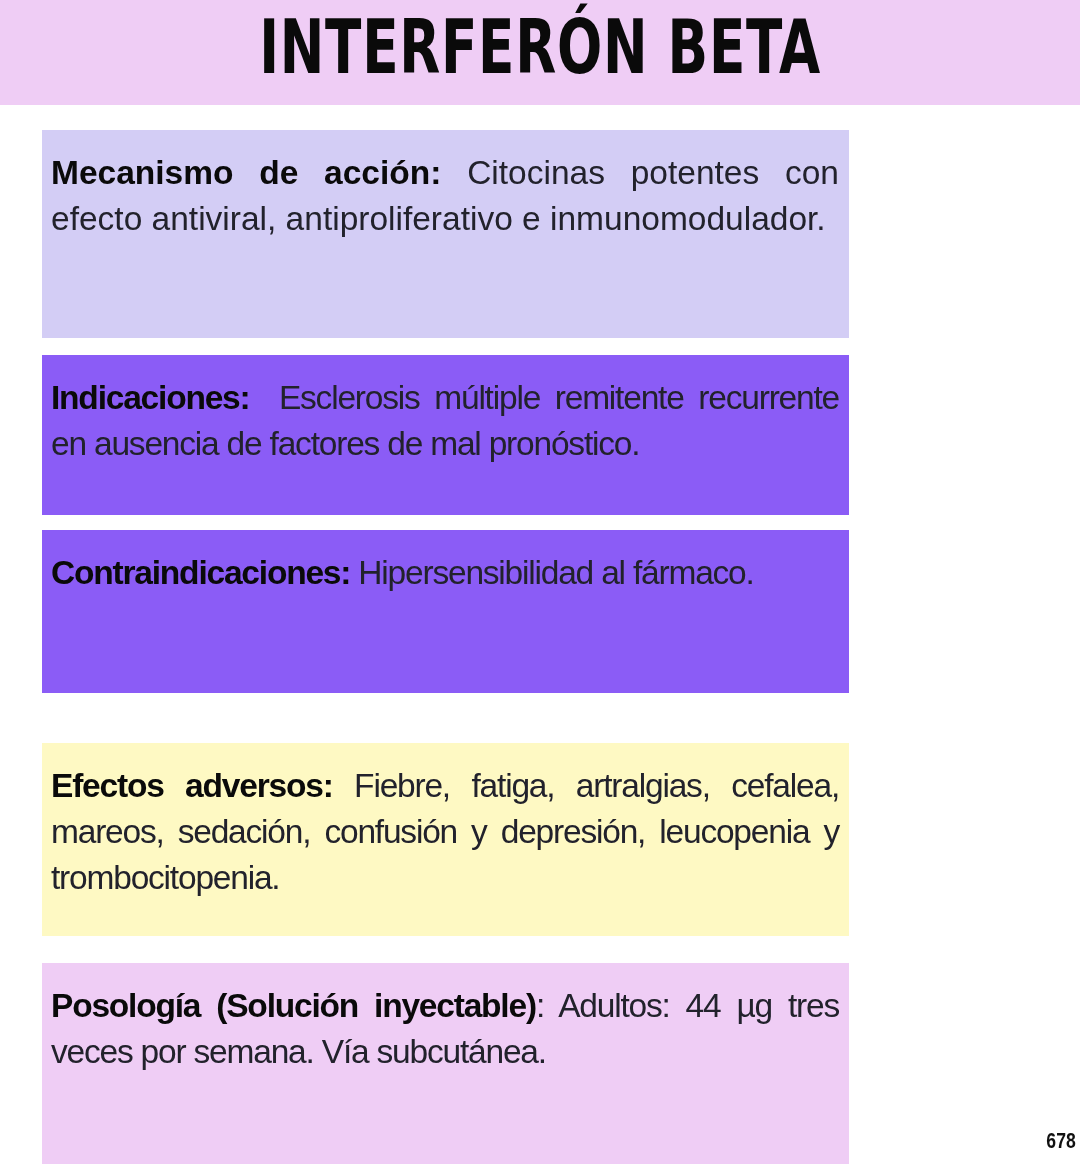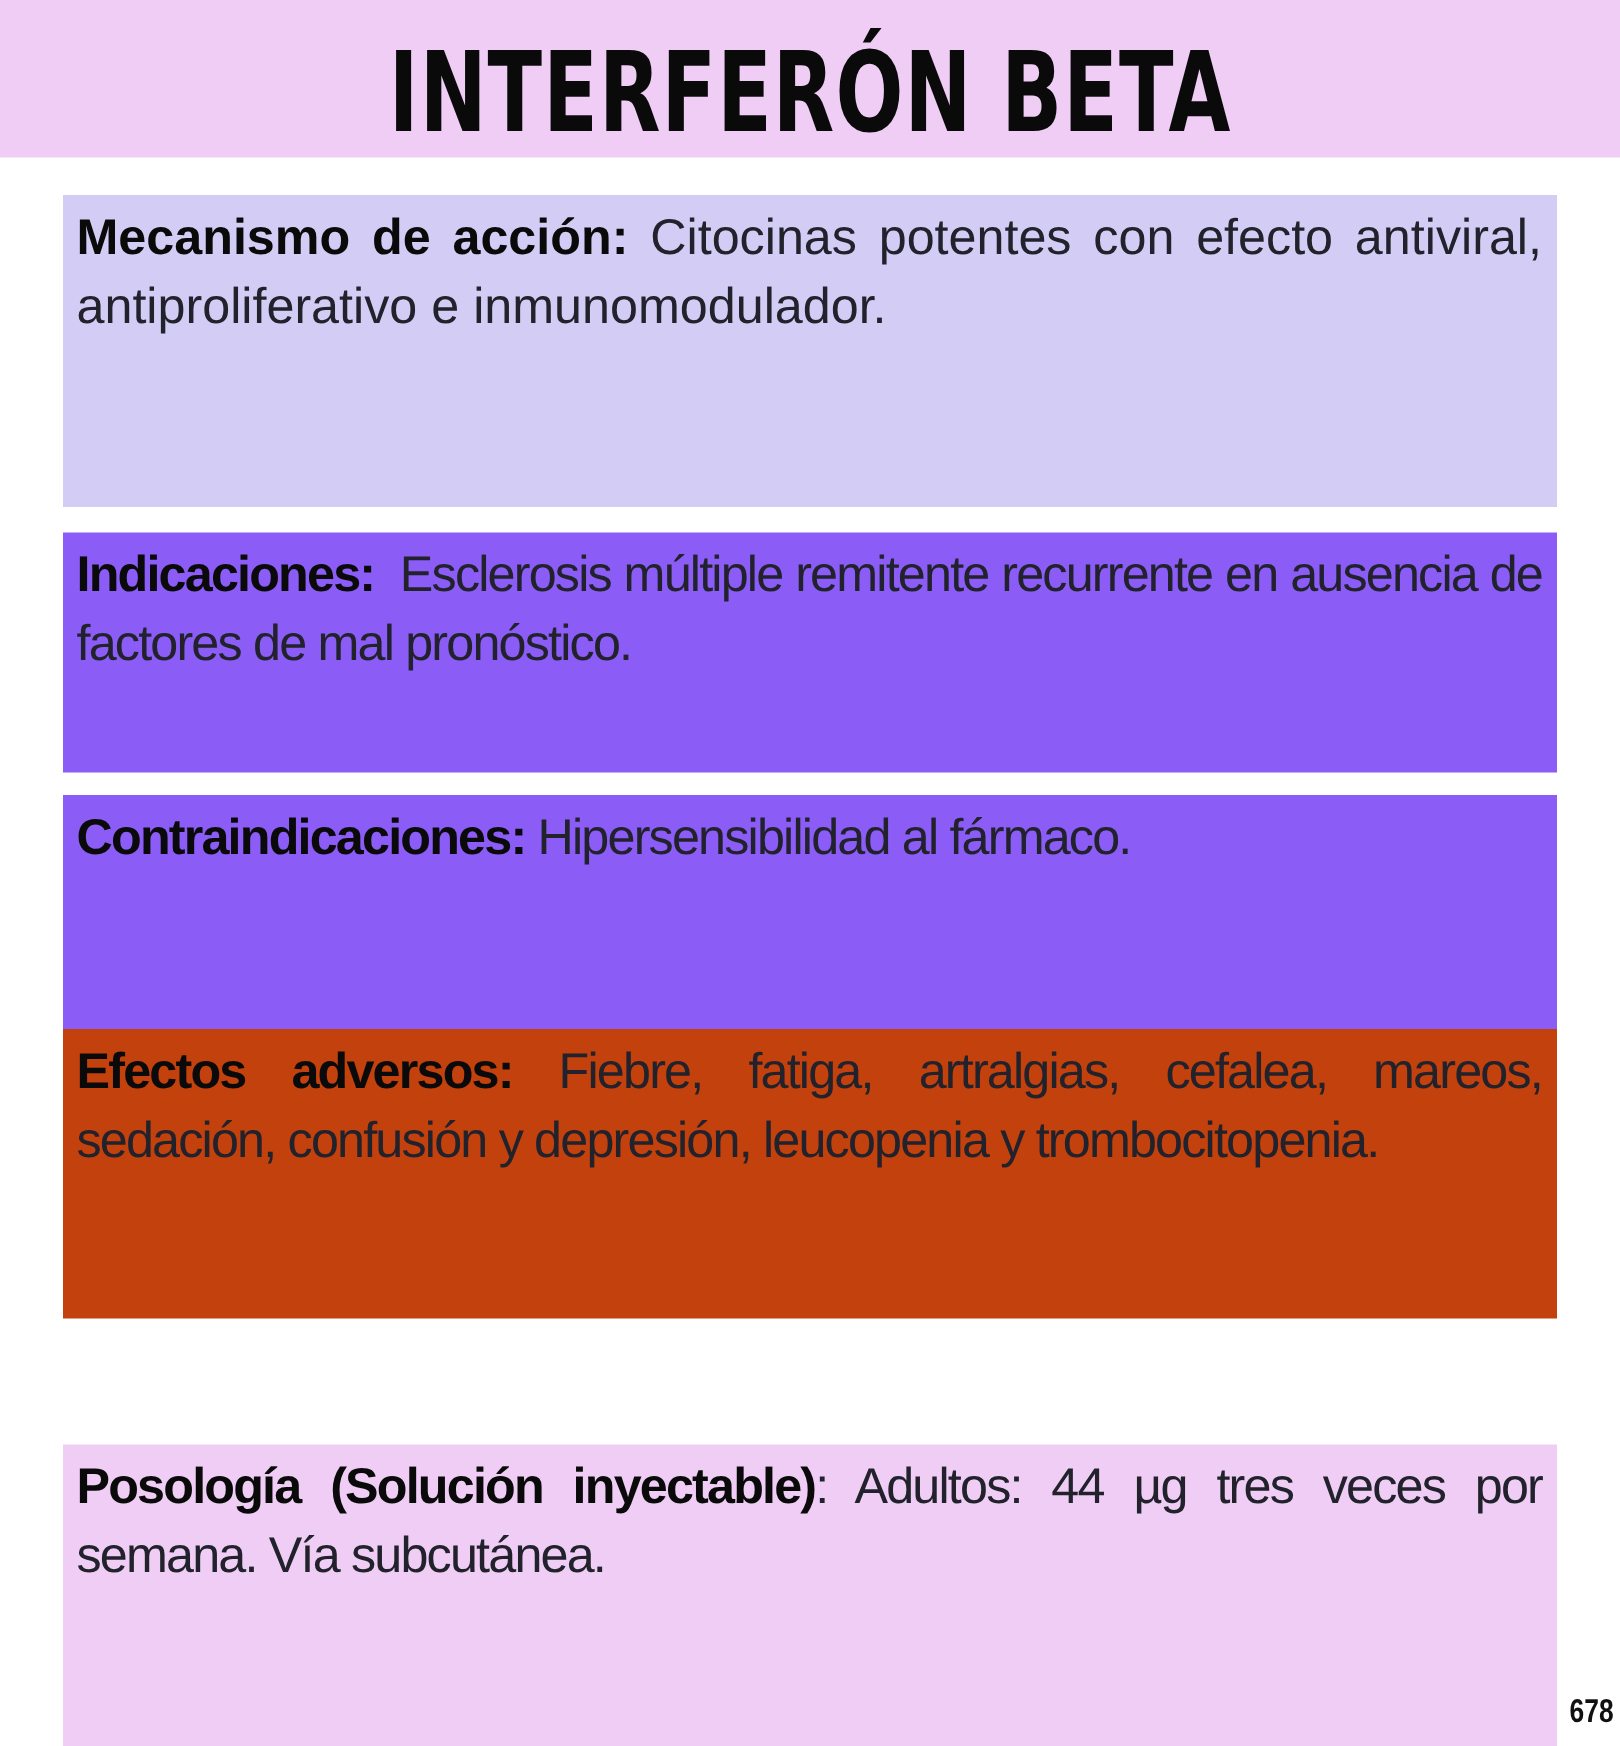--- a/index.html
+++ b/index.html
@@ -16,40 +16,40 @@
       color: #1c1c24;
     }
     .header {
       position: absolute;
       left: 0;
       top: 0;
       width: 1080px;
       height: 105px;
       background: #efcdf5;
       display: flex;
-      align-items: flex-end;
+      align-items: flex-start;
       justify-content: center;
     }
     .title {
       font-family: "DejaVu Sans", "Liberation Sans", sans-serif;
       font-weight: bold;
       font-size: 74px;
       letter-spacing: 1px;
       color: #0a0a0a;
       transform: scaleX(0.72);
       transform-origin: center;
       margin-top: 4px;
       white-space: nowrap;
     }
     .box {
       position: absolute;
       left: 42px;
-      width: 996px;
+      width: 807px;
       box-sizing: border-box;
-      padding: 6px 10px 0 9px;
+      padding: 20px 10px 0 9px;
     }
     .box p {
       margin: 0;
       font-size: 33.5px;
       line-height: 46px;
       text-align: justify;
       color: #22222c;
     }
     .box .lbl {
       font-weight: bold;
@@ -81,21 +81,21 @@
 </div>
 
 <div class="box narrow" style="top:355px;height:160px;background:#8b5cf6">
   <p><span class="lbl">Indicaciones:</span><span style="white-space:pre-wrap">  Esclerosis múltiple remitente recurrente en ausencia de factores de mal pronóstico.</span></p>
 </div>
 
 <div class="box narrow" style="top:530px;height:163px;background:#8b5cf6">
   <p><span class="lbl">Contraindicaciones:</span><span> Hipersensibilidad al fármaco.</span></p>
 </div>
 
-<div class="box narrow" style="top:686px;height:193px;background:#c2410c">
+<div class="box narrow" style="top:743px;height:193px;background:#fef9c3">
   <p><span class="lbl">Efectos adversos:</span><span> Fiebre, fatiga, artralgias, cefalea, mareos, sedación, confusión y depresión, leucopenia y trombocitopenia.</span></p>
 </div>
 
 <div class="box narrow" style="top:963px;height:229px;background:#efcdf5">
   <p><span class="lbl">Posología (Solución inyectable)</span><span>: Adultos: 44 µg tres veces por semana. Vía subcutánea.</span></p>
 </div>
 
 <div class="page-number">678</div>
 
 </body></html>

